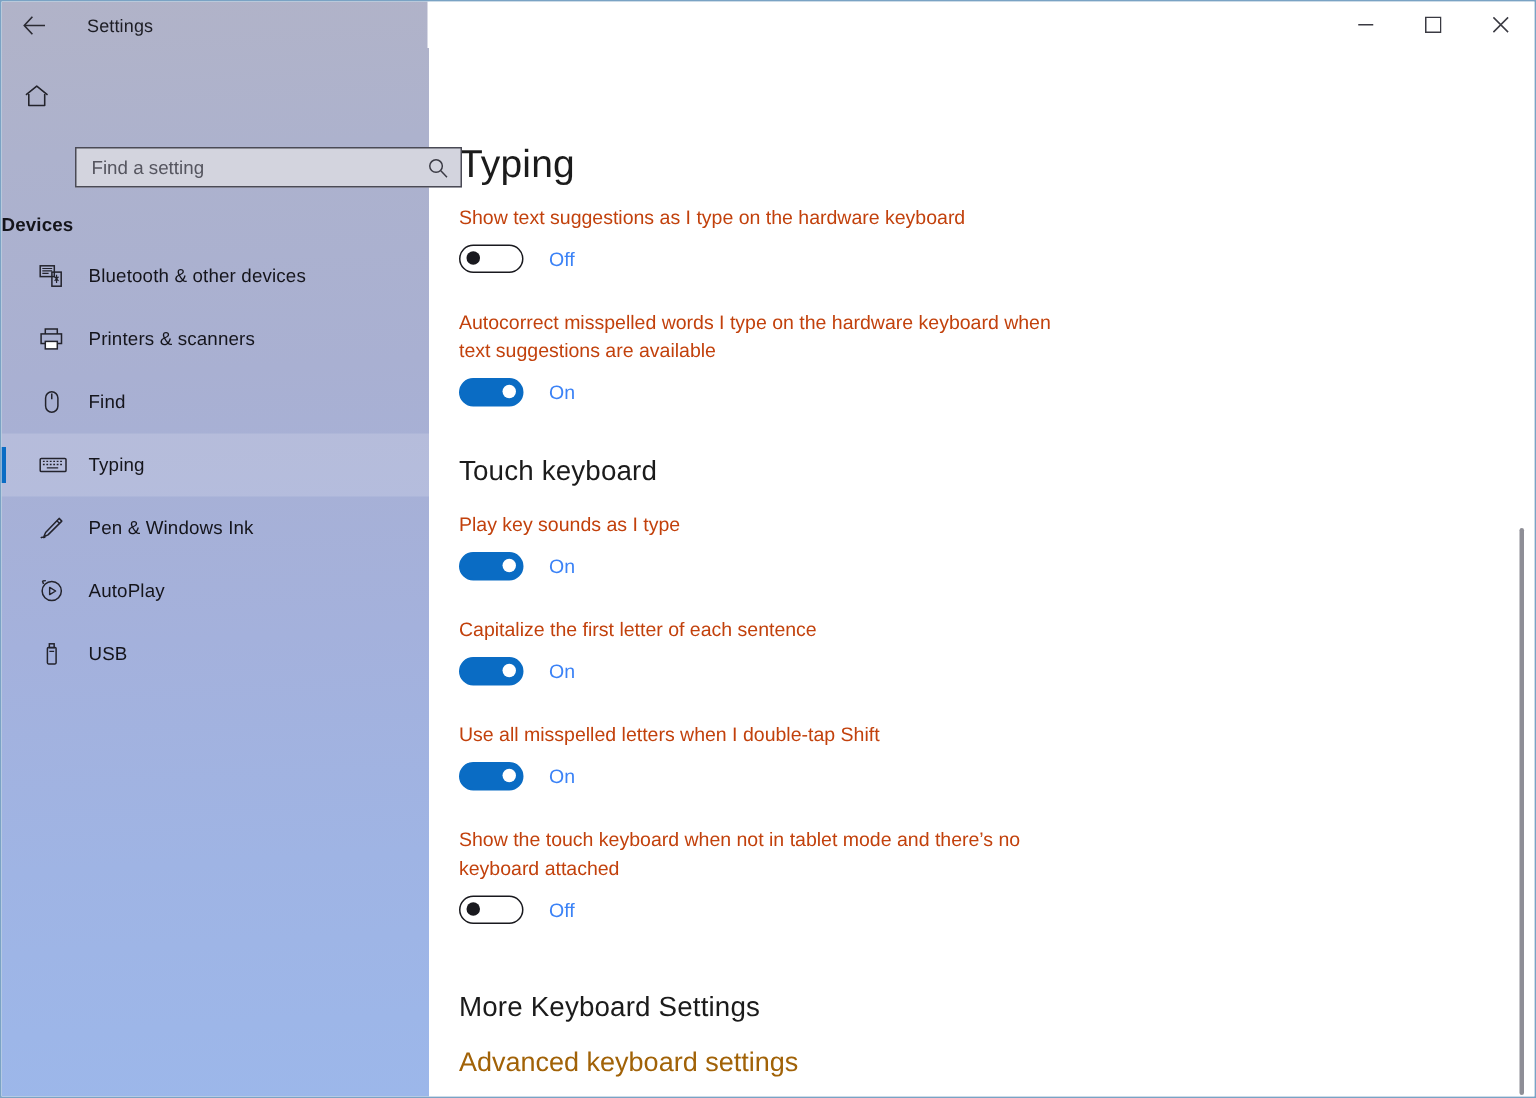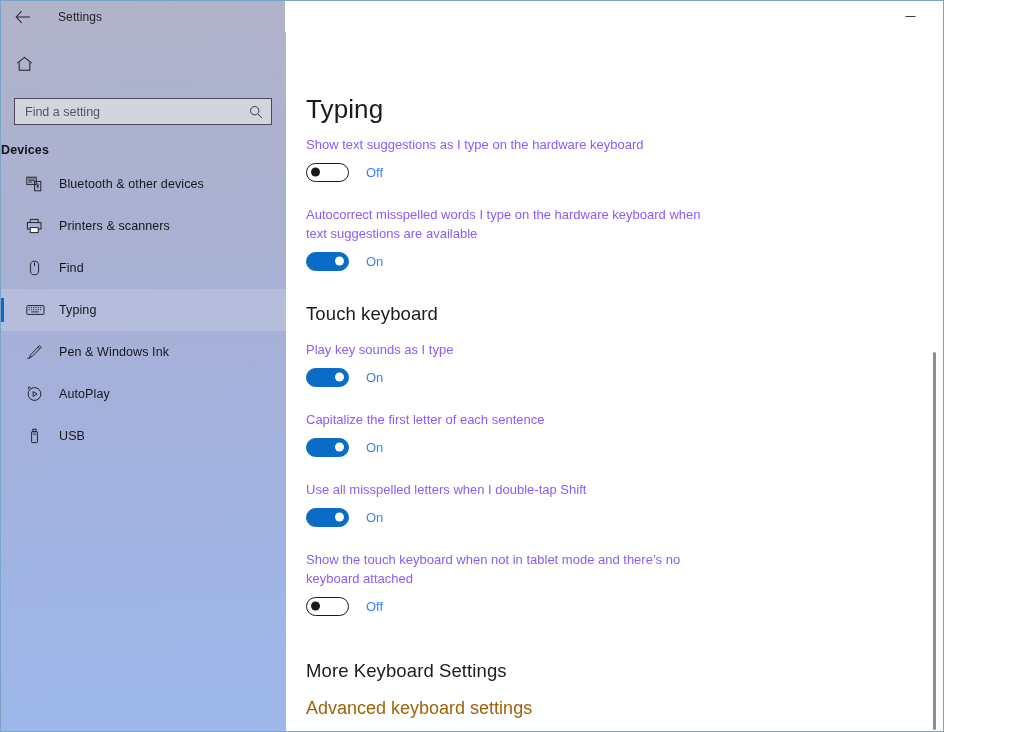--- a/index.html
+++ b/index.html
@@ -8,21 +8,21 @@
     width: 1024px;
     height: 732px;
     overflow: hidden;
     background: #ffffff;
     font-family: "Liberation Sans", sans-serif;
     -webkit-font-smoothing: antialiased;
   }
 
   .window {
     position: relative;
-    width: 944px;
+    width: 1024px;
     height: 732px;
     background: #ffffff;
     border: 1px solid #7aa3c4;
     overflow: hidden;
   }
 
   
   .titlebar {
     position: absolute;
     top: 0; left: 0;
@@ -104,20 +104,21 @@
     position: relative;
   }
   .search-box {
     width: 258px;
     height: 27px;
     background: #d3d4de;
     border: 1px solid #4a4a55;
     display: flex;
     align-items: center;
     padding: 0 8px 0 10px;
+    margin-left: 36px;
   }
   .search-box input {
     flex: 1;
     border: none;
     outline: none;
     background: transparent;
     font-family: "Liberation Sans", sans-serif;
     font-size: 12.5px;
     color: #34343d;
     padding: 0;
@@ -195,21 +196,21 @@
     font-size: 18.5px;
     font-weight: normal;
     color: #1b1b1b;
     letter-spacing: .1px;
     line-height: 24px;
   }
 
   .setting { margin-bottom: 2px; }
   .setting-label {
     font-size: 13px;
-    color: #8b5cf6;
+    color: #c2410c;
     line-height: 19px;
     max-width: 400px;
     margin-bottom: 7px;
   }
   .setting-label.wide { max-width: 400px; }
 
   .toggle-row {
     display: flex;
     align-items: center;
     height: 22px;

